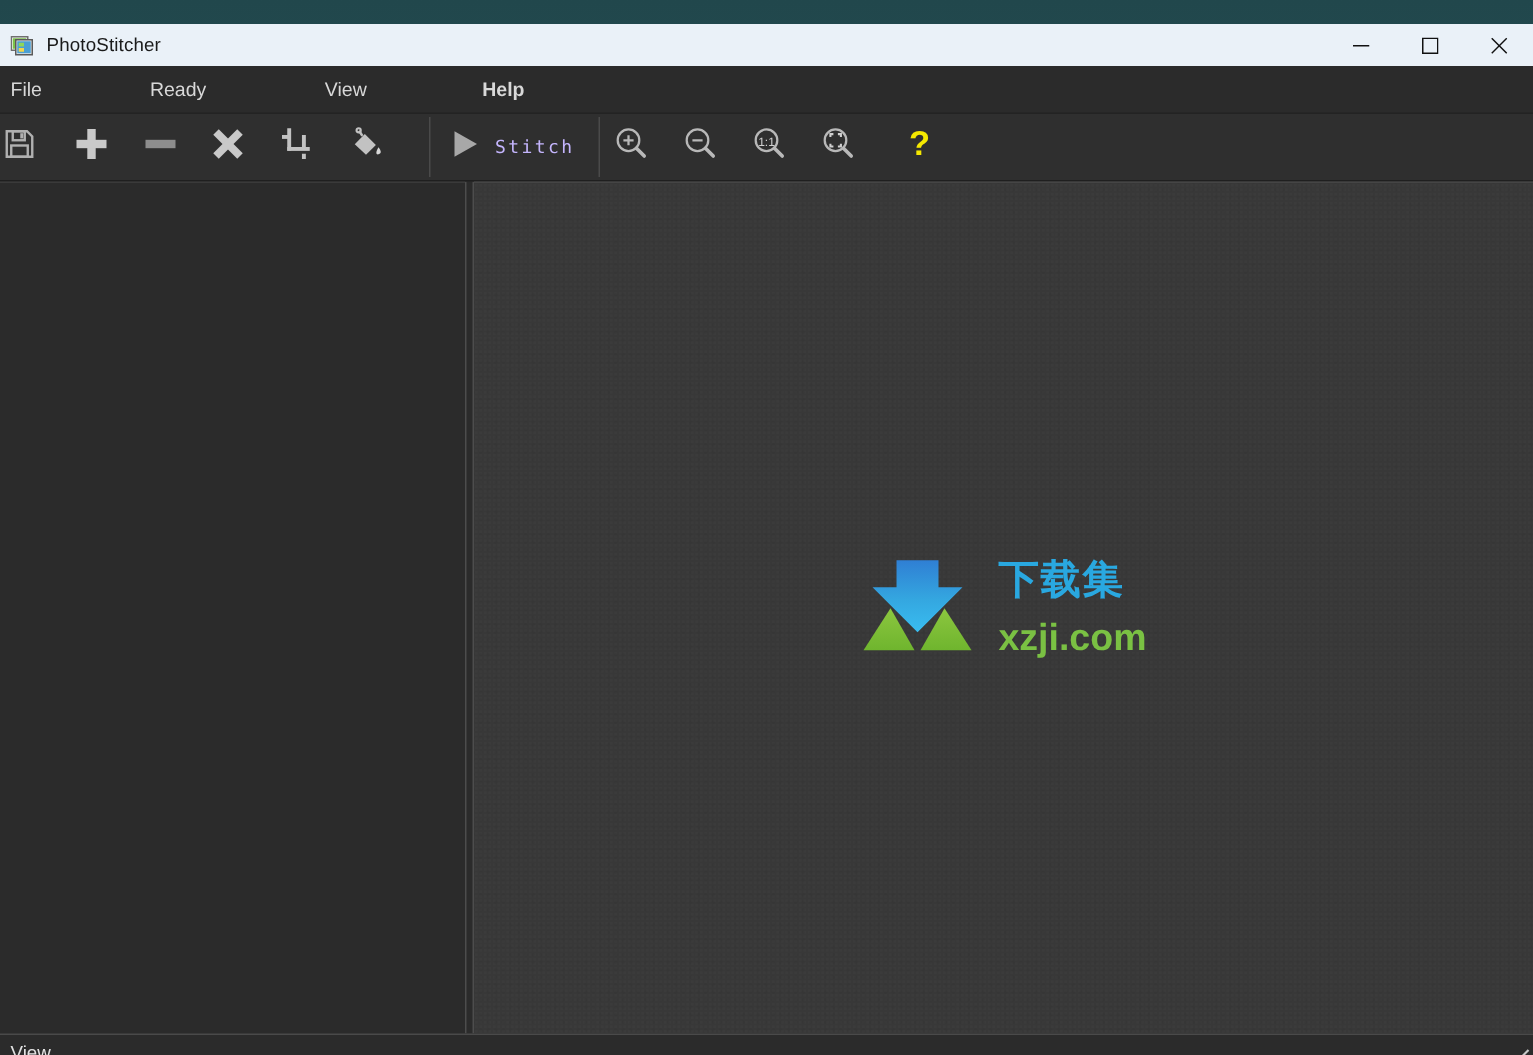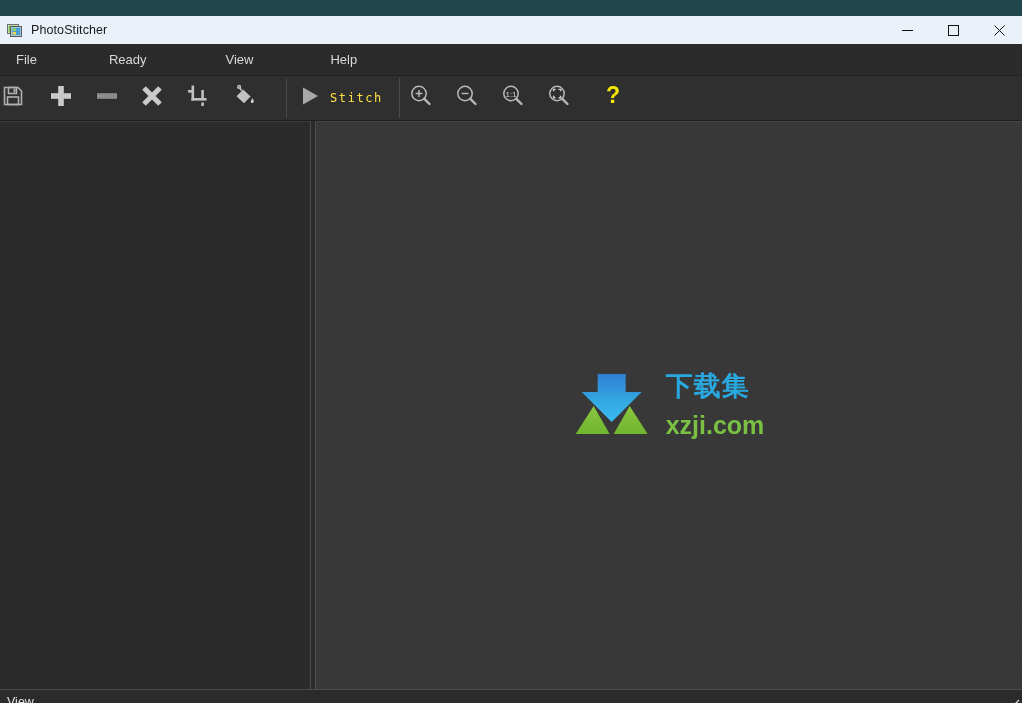--- a/index.html
+++ b/index.html
@@ -76,24 +76,24 @@
     flex: 0 0 auto;
     border-bottom: 1px solid #232323;
   }
   .menu-item {
     font-size: 13px;
     color: #d8d8d8;
     padding: 4px 7px;
     margin: 0;
     white-space: nowrap;
   }
-  #m-file { margin-left: 9px; }
+  #m-file { }
   #m-edit { margin-left: 58px; }
   #m-view { margin-left: 65px; }
-  #m-help { margin-left: 63px; }
+  #m-help { margin-left: 63px; font-weight: bold; }
 
   
   #toolbar {
     height: 44px;
     background: #2f2f2f;
     border-bottom: 1px solid #1f1f1f;
     display: flex;
     align-items: center;
     flex: 0 0 auto;
     position: relative;
@@ -115,21 +115,21 @@
   #stitch-btn {
     height: 40px;
     display: flex;
     align-items: center;
     padding: 0 16px 0 12px;
     flex: 0 0 auto;
   }
   #stitch-label {
     font-family: "DejaVu Sans Mono", monospace;
     font-size: 12px;
-    color: #fde047;
+    color: #c4b5fd;
     letter-spacing: 1.6px;
     margin-left: 9px;
   }
   .sp-a { width: 2px; }
   .sp-b { width: 8px; }
 
   
   #body-area {
     flex: 1 1 auto;
     display: flex;

